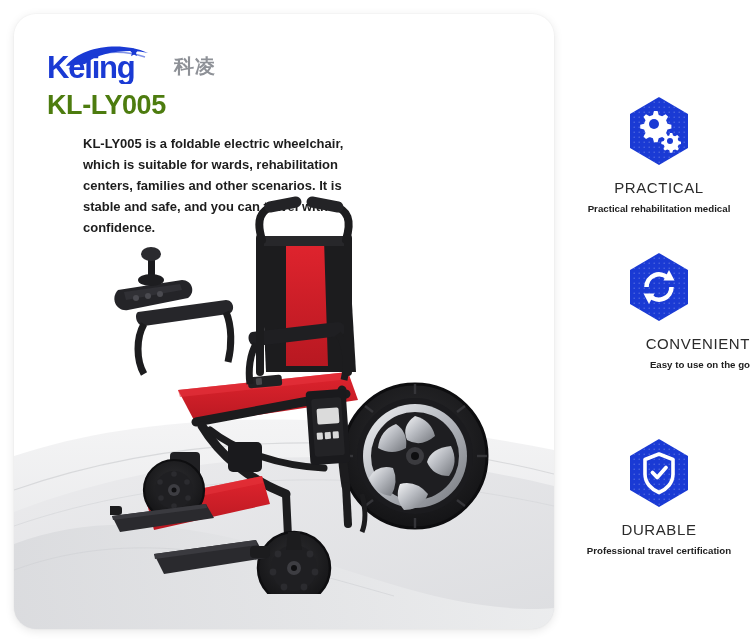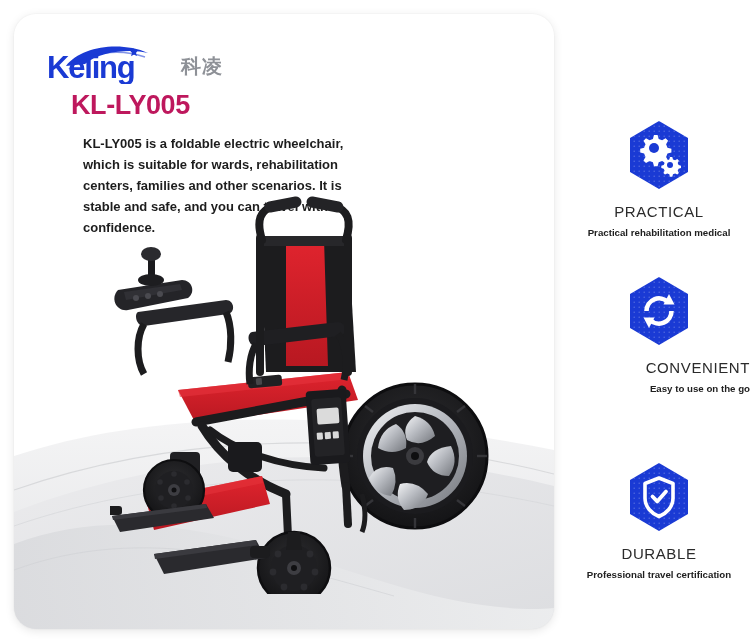--- a/index.html
+++ b/index.html
@@ -49,21 +49,21 @@
   .floor-wave svg { display:block; width:100%; height:100%; }
 
   
   .logo-block {
     position: absolute;
     left: 33px;
     top: 27px;
     height: 44px;
     display: flex;
     align-items: center;
-    gap: 18px;
+    gap: 11px;
   }
   .logo-mark {
     position: relative;
     width: 116px;
     height: 42px;
   }
   .logo-mark svg { display:block; }
   .logo-cn {
     font-size: 20px;
     letter-spacing: 1px;
@@ -74,24 +74,23 @@
     top: 3px;
   }
 
   
   .model-title {
     position: absolute;
     left: 33px;
     top: 78px;
     font-size: 27px;
     font-weight: 700;
-    color: #be185d;
+    color: #4d7c0f;
     letter-spacing: -0.4px;
     line-height: 1;
-    margin-left: 24px;
   }
 
   
   .model-desc {
     position: absolute;
     left: 33px;
     top: 119px;
     width: 277px;
     font-size: 13px;
     font-weight: 700;
@@ -110,21 +109,20 @@
   }
   .product-photo svg { display:block; width:100%; height:100%; }
 
   
   .feature-col {
     position: absolute;
     left: 568px;
     top: 0;
     width: 182px;
     height: 475px;
-    margin-top: 24px;
   }
   .feature {
     position: absolute;
     left: 0;
     width: 182px;
     text-align: center;
   }
   .feature.f1 { top: 96px; }
   .feature.f2 { top: 252px; text-align: right; }
   .feature.f3 { top: 438px; }

